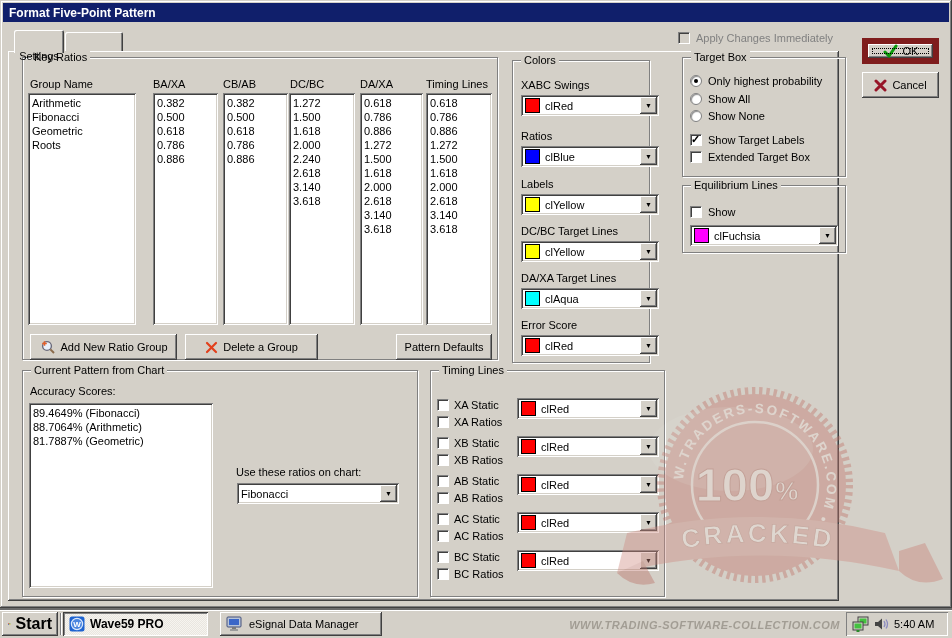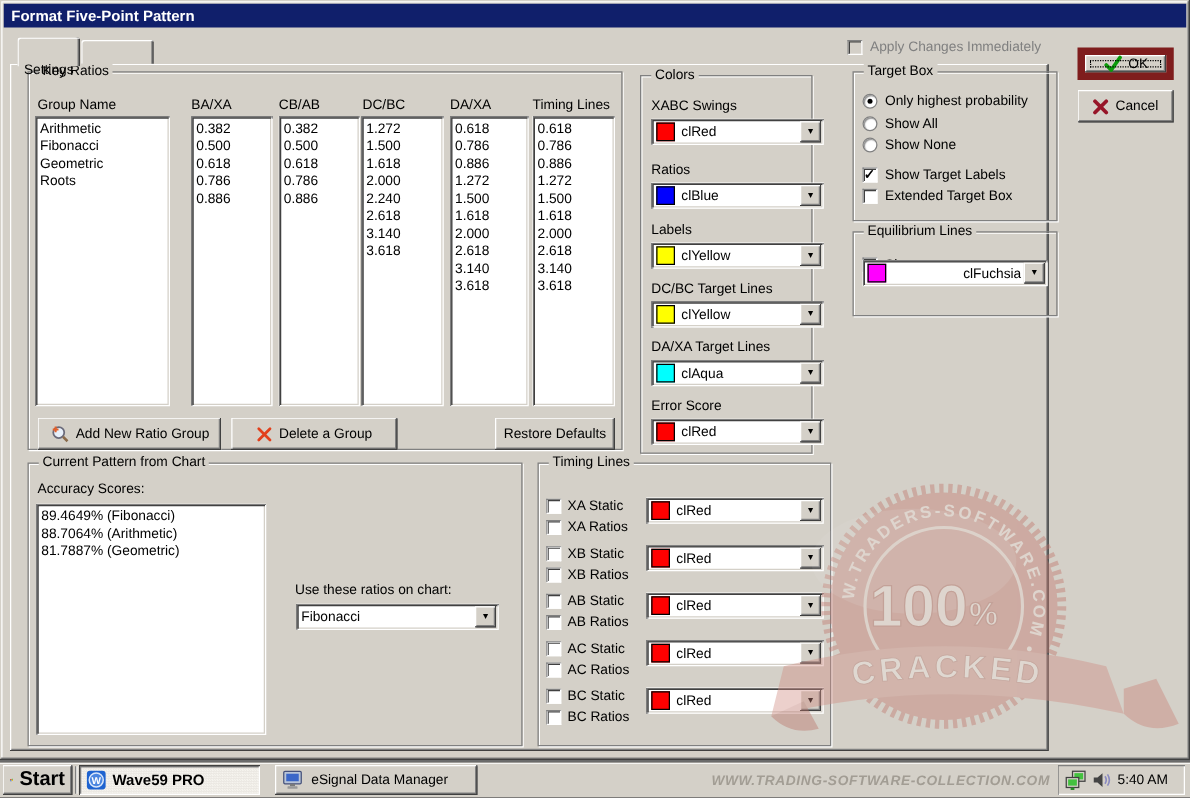--- a/index.html
+++ b/index.html
@@ -192,21 +192,21 @@
       </svg>
       <span>Add New Ratio Group</span>
     </div>
     <div class="btn" style="left:185px;top:334px;width:133px;height:26px;">
       <svg width="13" height="13" viewBox="0 0 13 13">
           <path d="M2 2 L11 11 M11 2 L2 11" stroke="#e2401c" stroke-width="2.2" stroke-linecap="round"></path>
         </svg>
       <span>Delete a Group</span>
     </div>
     <div class="btn" style="left:396px;top:334px;width:96px;height:26px;">
-      <span>Restore Defaults</span>
+      <span>Pattern Defaults</span>
     </div>
 
     <div class="grp" style="left:512px;top:60px;width:138px;height:303px;">
       <span class="legend">Colors</span>
       <div class="colors-items">
 
       <div class="colors-item">
             <span class="clabel">XABC Swings</span>
             <div class="combo">
               <span class="swatch" style="background: rgb(255, 0, 0);"></span>
@@ -281,21 +281,21 @@
       <span>Extended Target Box</span>
     </div>
 
     <div class="grp" style="left:682px;top:185px;width:164px;height:68px;">
       <span class="legend">Equilibrium Lines</span>
     </div>
     <div class="ctl-row" style="left:690px;top:206px;">
       <span class="cb"></span>
       <span>Show</span>
     </div>
-    <div class="combo abs" style="left:690px;top:208px;width:148px;text-align:right;">
+    <div class="combo abs" style="left:690px;top:225px;width:148px;">
       <span class="swatch" id="eq-swatch" style="background: rgb(255, 0, 255);"></span>
       <span class="ctxt">clFuchsia</span>
       <span class="dd"></span>
     </div>
 
     <div class="grp" style="left:22px;top:370px;width:396px;height:227px;">
       <span class="legend">Current Pattern from Chart</span>
     </div>
     <span class="lbl" style="left:30px;top:385px;">Accuracy Scores:</span>
     <div class="list" style="left:29px;top:403px;width:184px;height:185px;">

